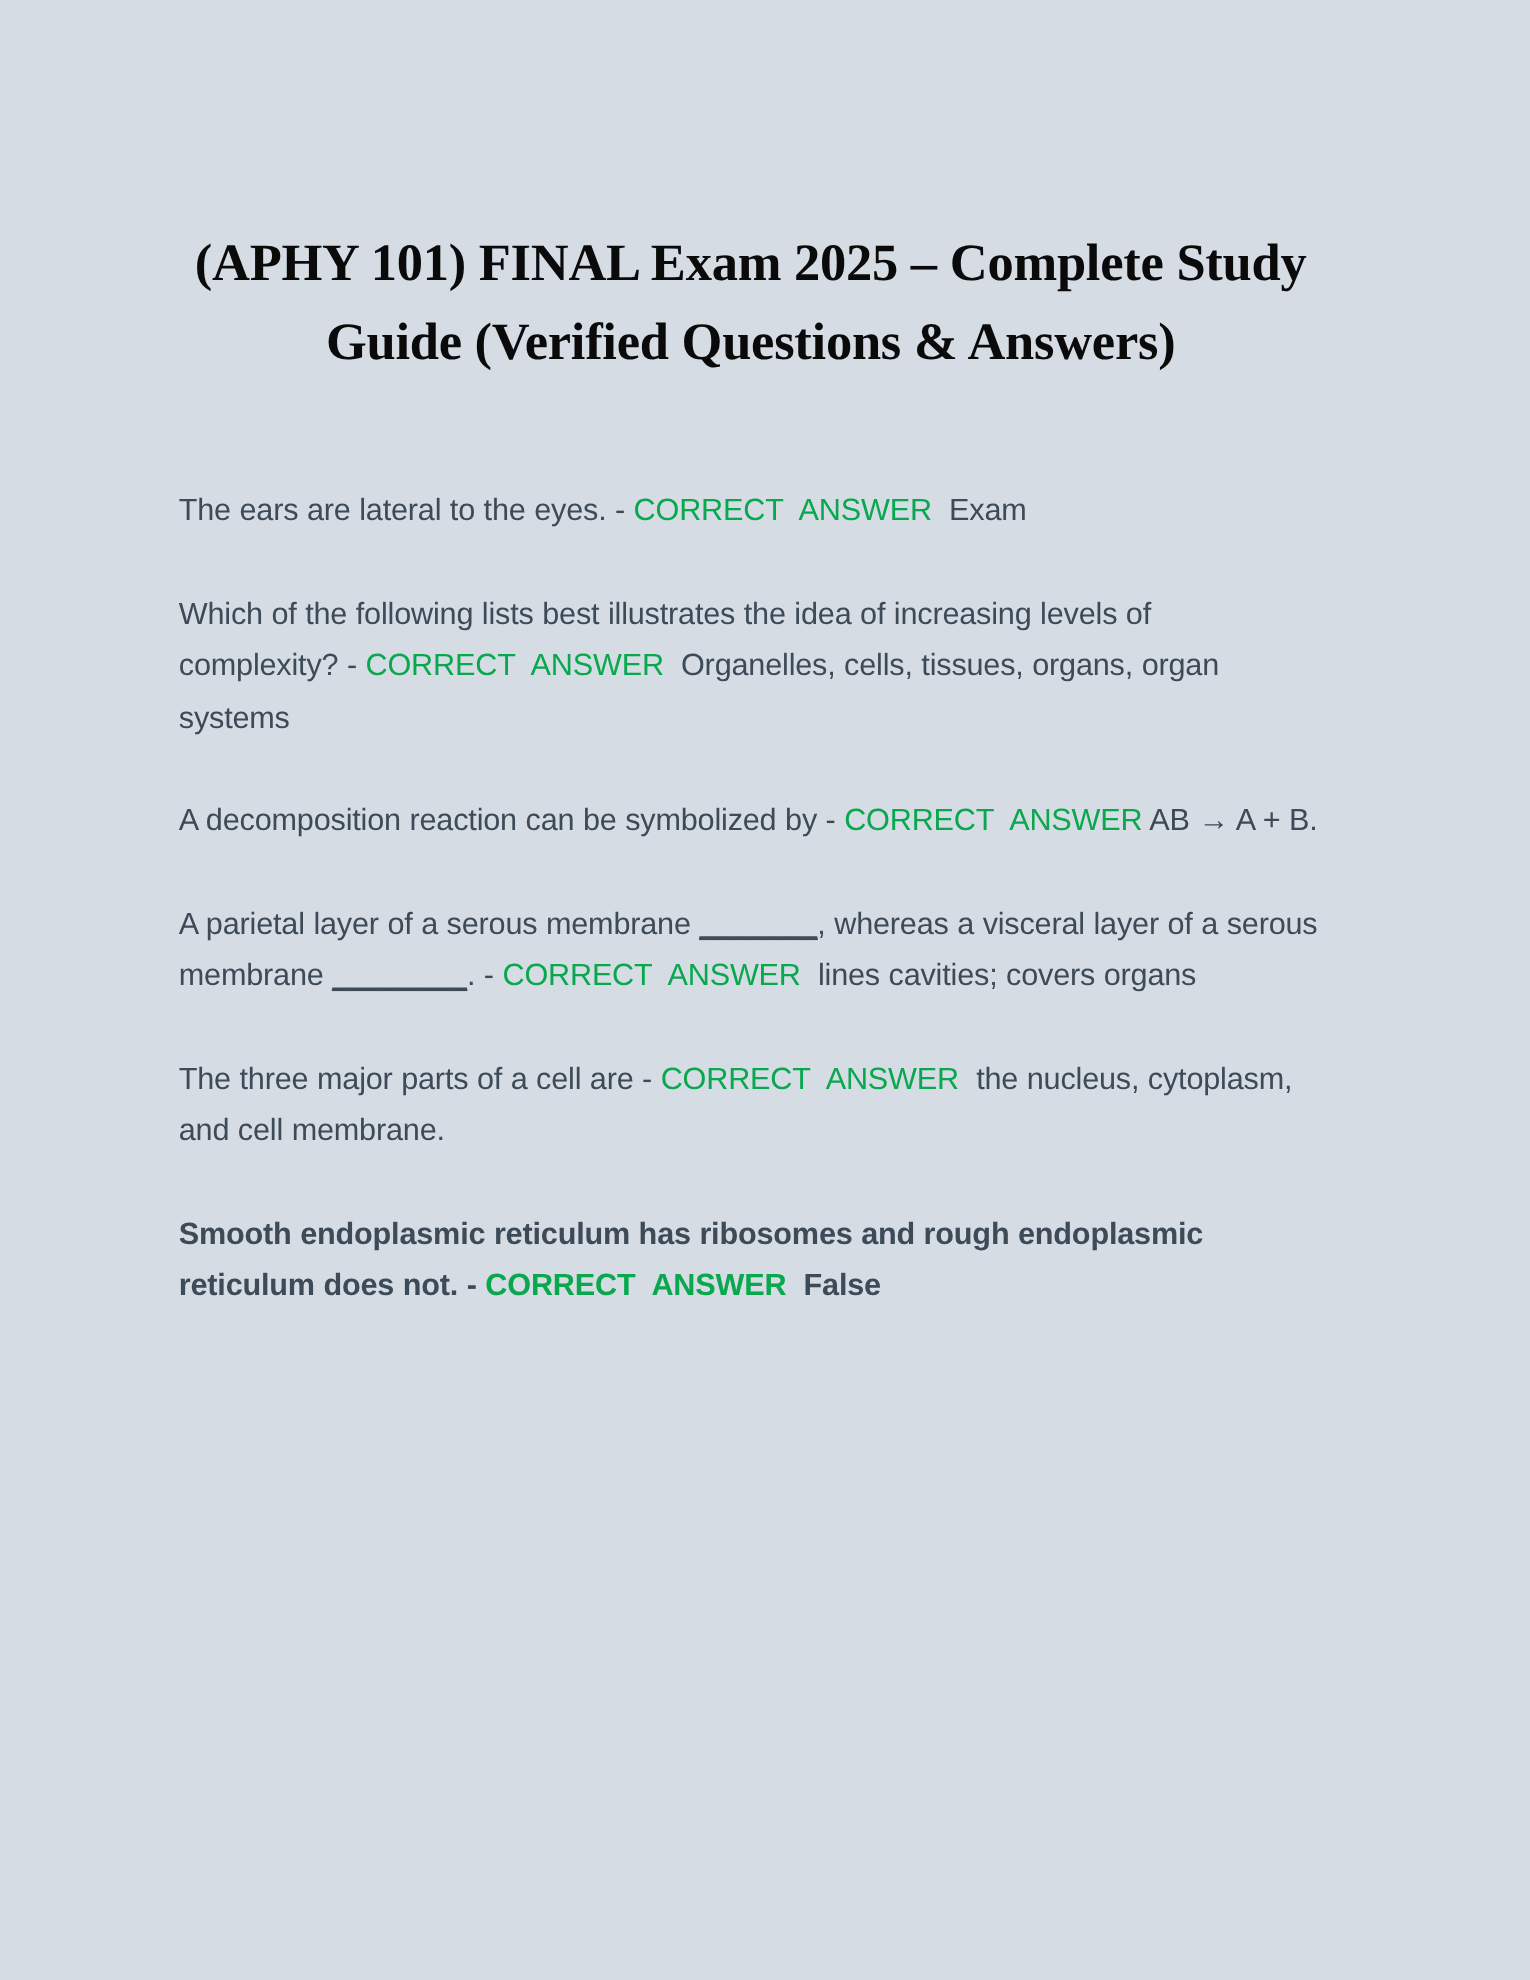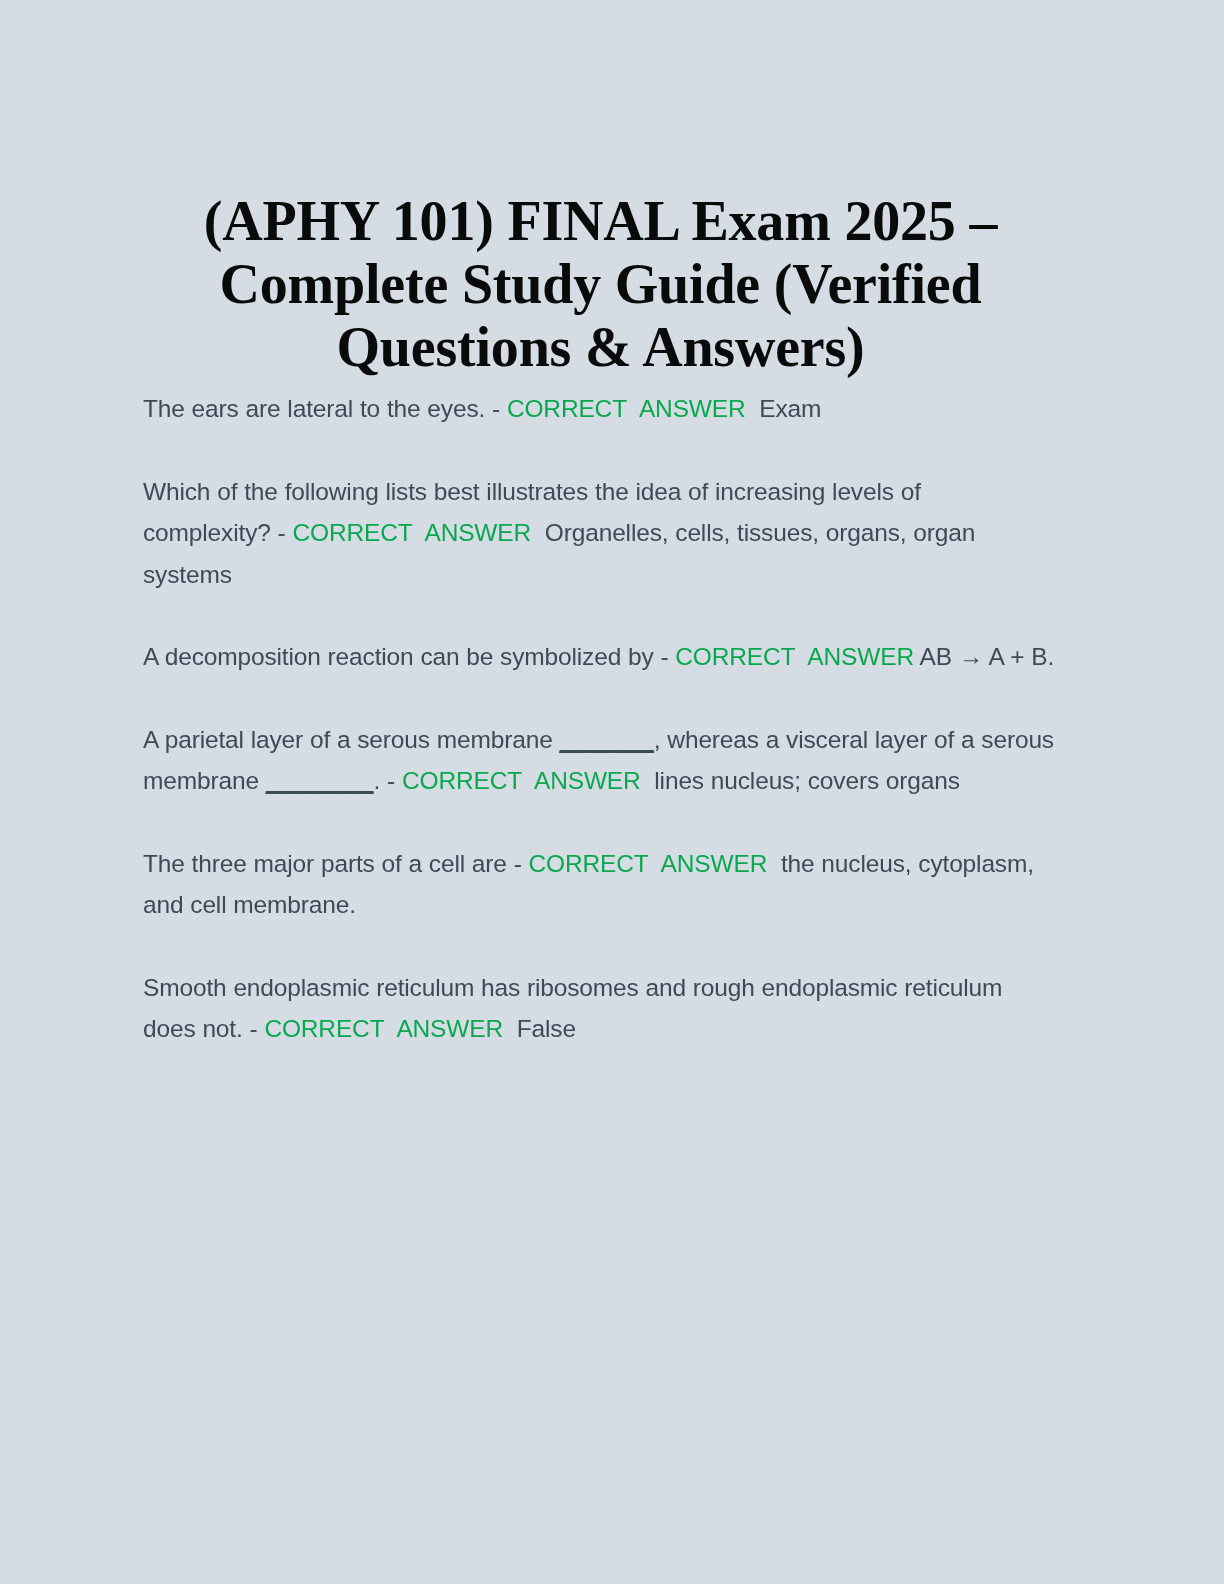--- a/index.html
+++ b/index.html
@@ -21,21 +21,21 @@
     box-sizing: border-box;
   }
   .doc-title {
     position: absolute;
     left: 143px;
     top: 152px;
     width: 915px;
     text-align: center;
     font-family: "Liberation Serif", "DejaVu Serif", serif;
     font-weight: bold;
-    font-size: 56px;
+    font-size: 42px;
     line-height: 63px;
     color: #0a0a0a;
     letter-spacing: -0.2px;
     font-feature-settings: "onum" 1;
     font-variant-numeric: oldstyle-nums;
   }
   .body-block {
     position: absolute;
     left: 143px;
     top: 388px;
@@ -47,20 +47,21 @@
     line-height: 41.5px;
     color: #3d4a58;
     margin: 0 0 41px 0;
     text-align: left;
     letter-spacing: -0.15px;
     word-spacing: 0.2px;
     white-space: pre-wrap;
   }
   .qa-para:last-child {
     margin-bottom: 16px;
+    font-weight: bold;
   }
   .answer-tag {
     color: #0aa84e;
   }
   .blank-fill {
     text-decoration: underline;
     text-decoration-thickness: 2px;
     text-underline-offset: 2px;
   }
 </style>
@@ -74,20 +75,20 @@
   <div class="body-block">
 
 
 
     <p class="qa-para"><span>The ears are lateral to the eyes. - </span><span class="answer-tag">CORRECT  ANSWER</span><span>  Exam</span></p>
 
     <p class="qa-para"><span>Which of the following lists best illustrates the idea of increasing levels of complexity? - </span><span class="answer-tag">CORRECT  ANSWER</span><span>  Organelles, cells, tissues, organs, organ systems</span></p>
 
     <p class="qa-para"><span>A decomposition reaction can be symbolized by - </span><span class="answer-tag">CORRECT  ANSWER</span><span> AB → A + B.</span></p>
 
-    <p class="qa-para"><span>A parietal layer of a serous membrane </span><span class="blank-fill">_______</span><span>, whereas a visceral layer of a serous membrane </span><span class="blank-fill">________</span><span>. - </span><span class="answer-tag">CORRECT  ANSWER</span><span>  lines nucleus; covers organs</span></p>
+    <p class="qa-para"><span>A parietal layer of a serous membrane </span><span class="blank-fill">_______</span><span>, whereas a visceral layer of a serous membrane </span><span class="blank-fill">________</span><span>. - </span><span class="answer-tag">CORRECT  ANSWER</span><span>  lines cavities; covers organs</span></p>
 
     <p class="qa-para"><span>The three major parts of a cell are - </span><span class="answer-tag">CORRECT  ANSWER</span><span>  the nucleus, cytoplasm, and cell membrane.</span></p>
 
     <p class="qa-para"><span>Smooth endoplasmic reticulum has ribosomes and rough endoplasmic reticulum does not. - </span><span class="answer-tag">CORRECT  ANSWER</span><span>  False</span></p>
 
   </div>
 </div>
 
 </body></html>

